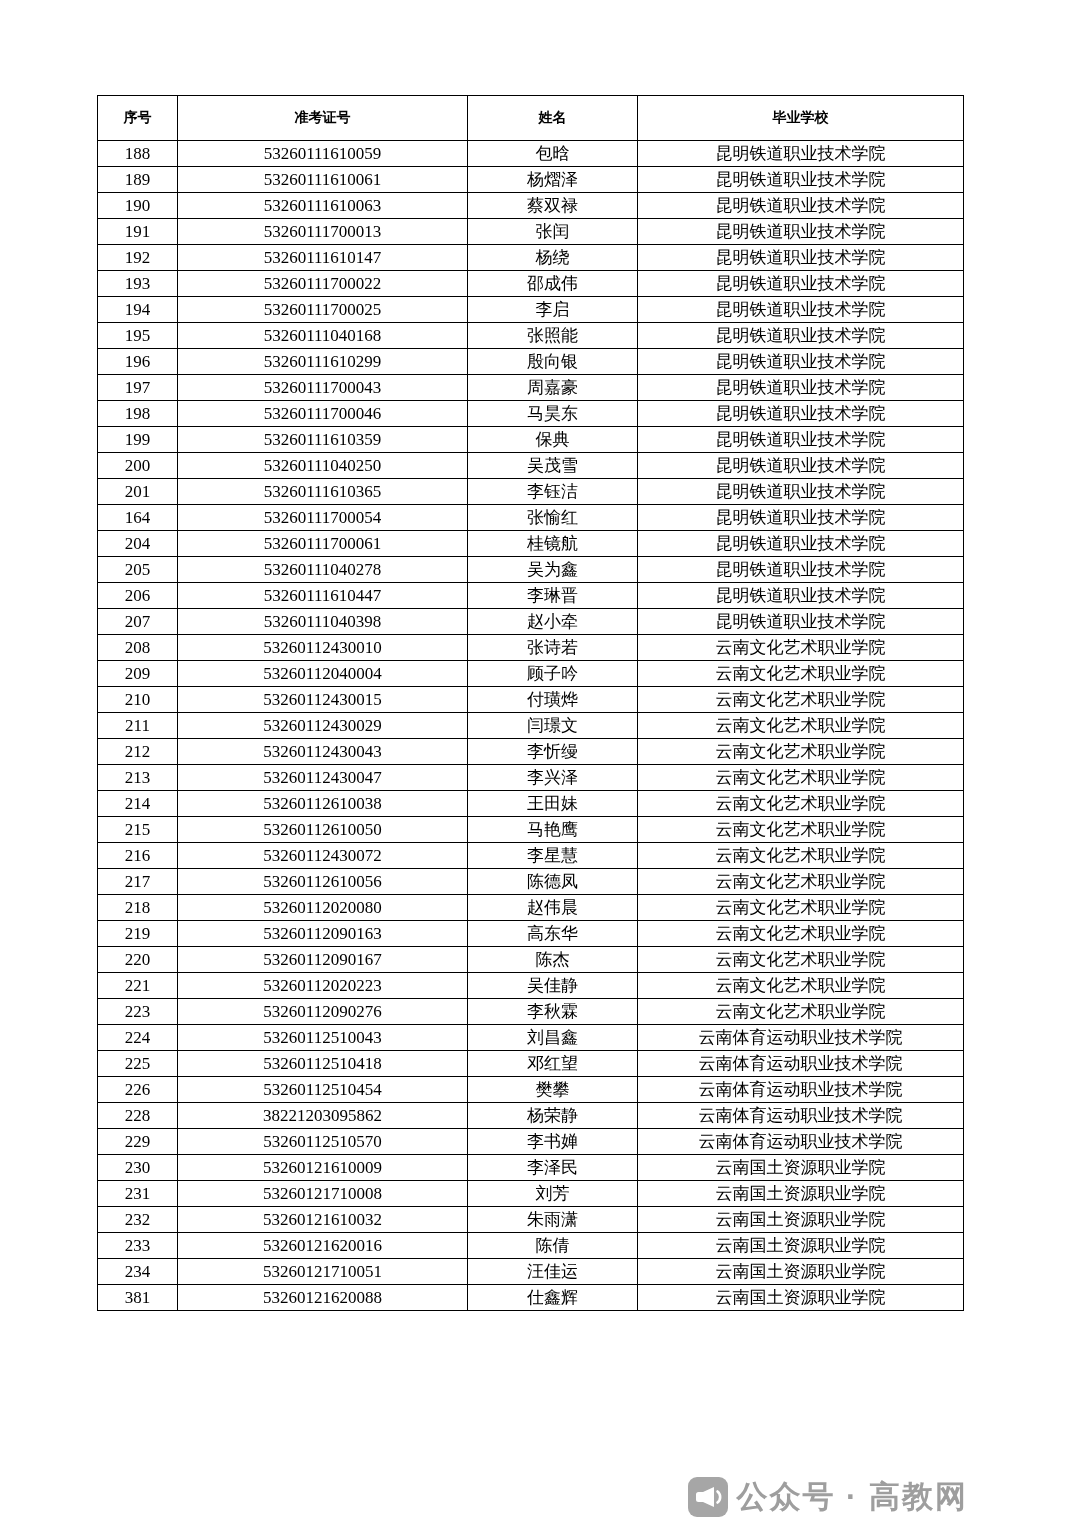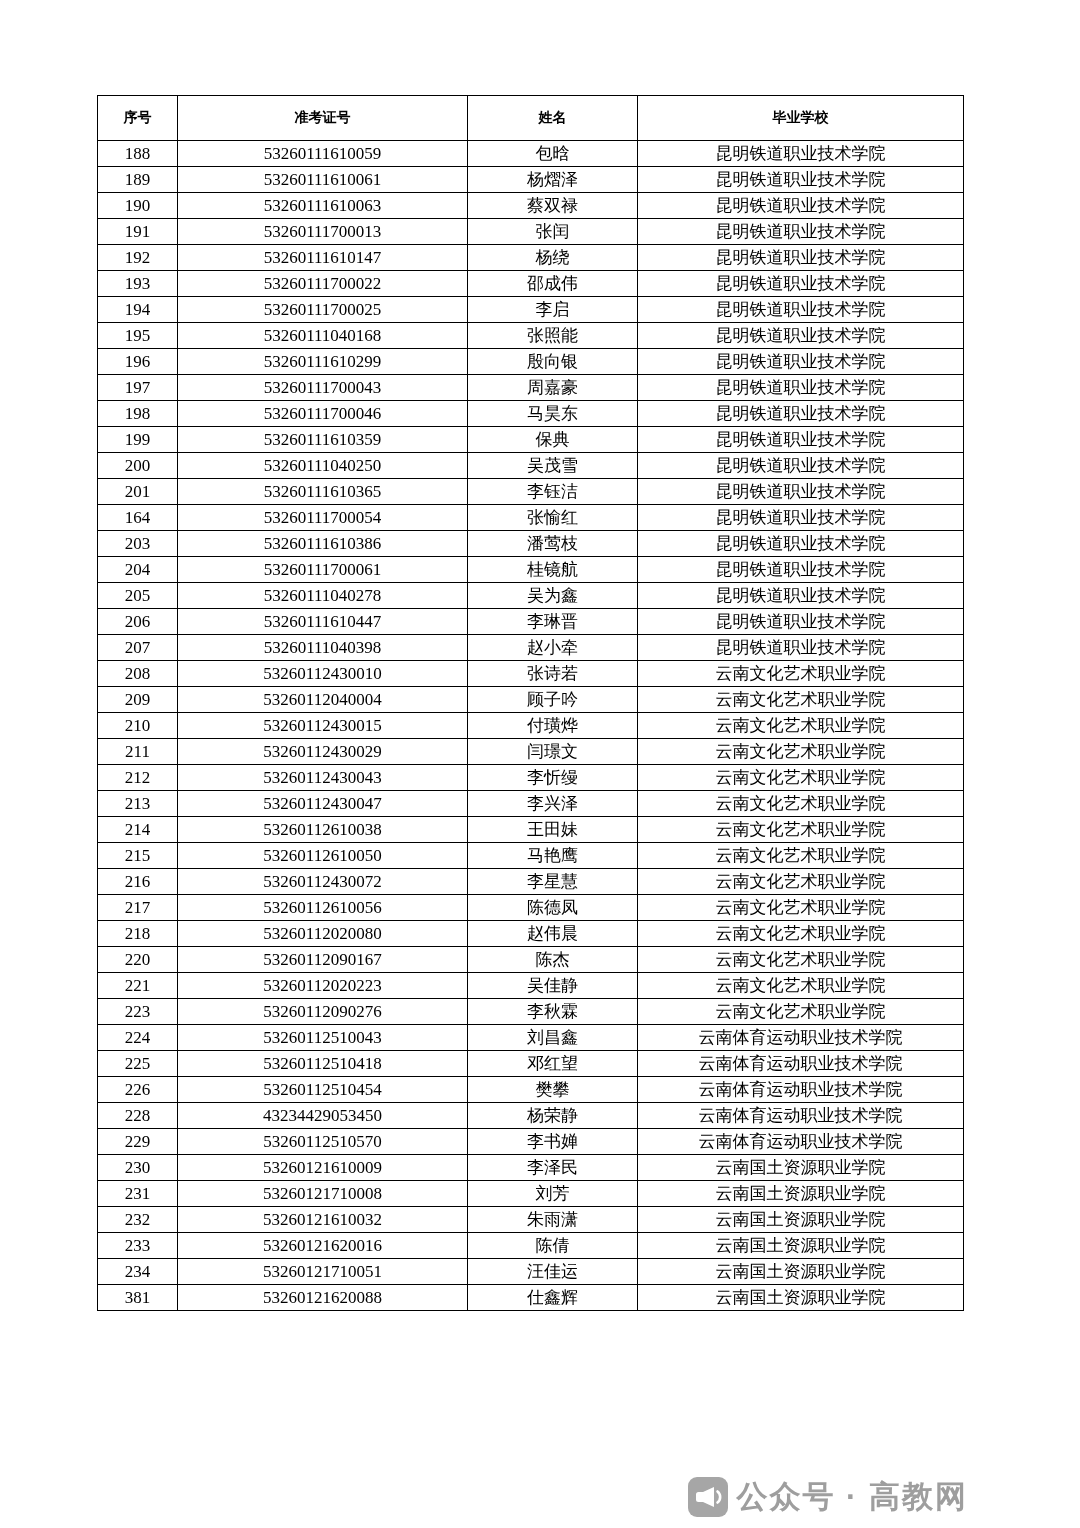--- a/index.html
+++ b/index.html
@@ -164,26 +164,20 @@
         <td>李钰洁</td>
         <td>昆明铁道职业技术学院</td>
       </tr>
       <tr>
         <td>164</td>
         <td>53260111700054</td>
         <td>张愉红</td>
         <td>昆明铁道职业技术学院</td>
       </tr>
       <tr>
-        <td>203</td>
-        <td>53260111610386</td>
-        <td>潘莺枝</td>
-        <td>昆明铁道职业技术学院</td>
-      </tr>
-      <tr>
         <td>204</td>
         <td>53260111700061</td>
         <td>桂镜航</td>
         <td>昆明铁道职业技术学院</td>
       </tr>
       <tr>
         <td>205</td>
         <td>53260111040278</td>
         <td>吴为鑫</td>
         <td>昆明铁道职业技术学院</td>
@@ -260,20 +254,26 @@
         <td>陈德凤</td>
         <td>云南文化艺术职业学院</td>
       </tr>
       <tr>
         <td>218</td>
         <td>53260112020080</td>
         <td>赵伟晨</td>
         <td>云南文化艺术职业学院</td>
       </tr>
       <tr>
+        <td>219</td>
+        <td>53260112090163</td>
+        <td>高东华</td>
+        <td>云南文化艺术职业学院</td>
+      </tr>
+      <tr>
         <td>220</td>
         <td>53260112090167</td>
         <td>陈杰</td>
         <td>云南文化艺术职业学院</td>
       </tr>
       <tr>
         <td>221</td>
         <td>53260112020223</td>
         <td>吴佳静</td>
         <td>云南文化艺术职业学院</td>
@@ -297,21 +297,21 @@
         <td>云南体育运动职业技术学院</td>
       </tr>
       <tr>
         <td>226</td>
         <td>53260112510454</td>
         <td>樊攀</td>
         <td>云南体育运动职业技术学院</td>
       </tr>
       <tr>
         <td>228</td>
-        <td>43234429053450</td>
+        <td>38221203095862</td>
         <td>杨荣静</td>
         <td>云南体育运动职业技术学院</td>
       </tr>
       <tr>
         <td>229</td>
         <td>53260112510570</td>
         <td>李书婵</td>
         <td>云南体育运动职业技术学院</td>
       </tr>
       <tr>

